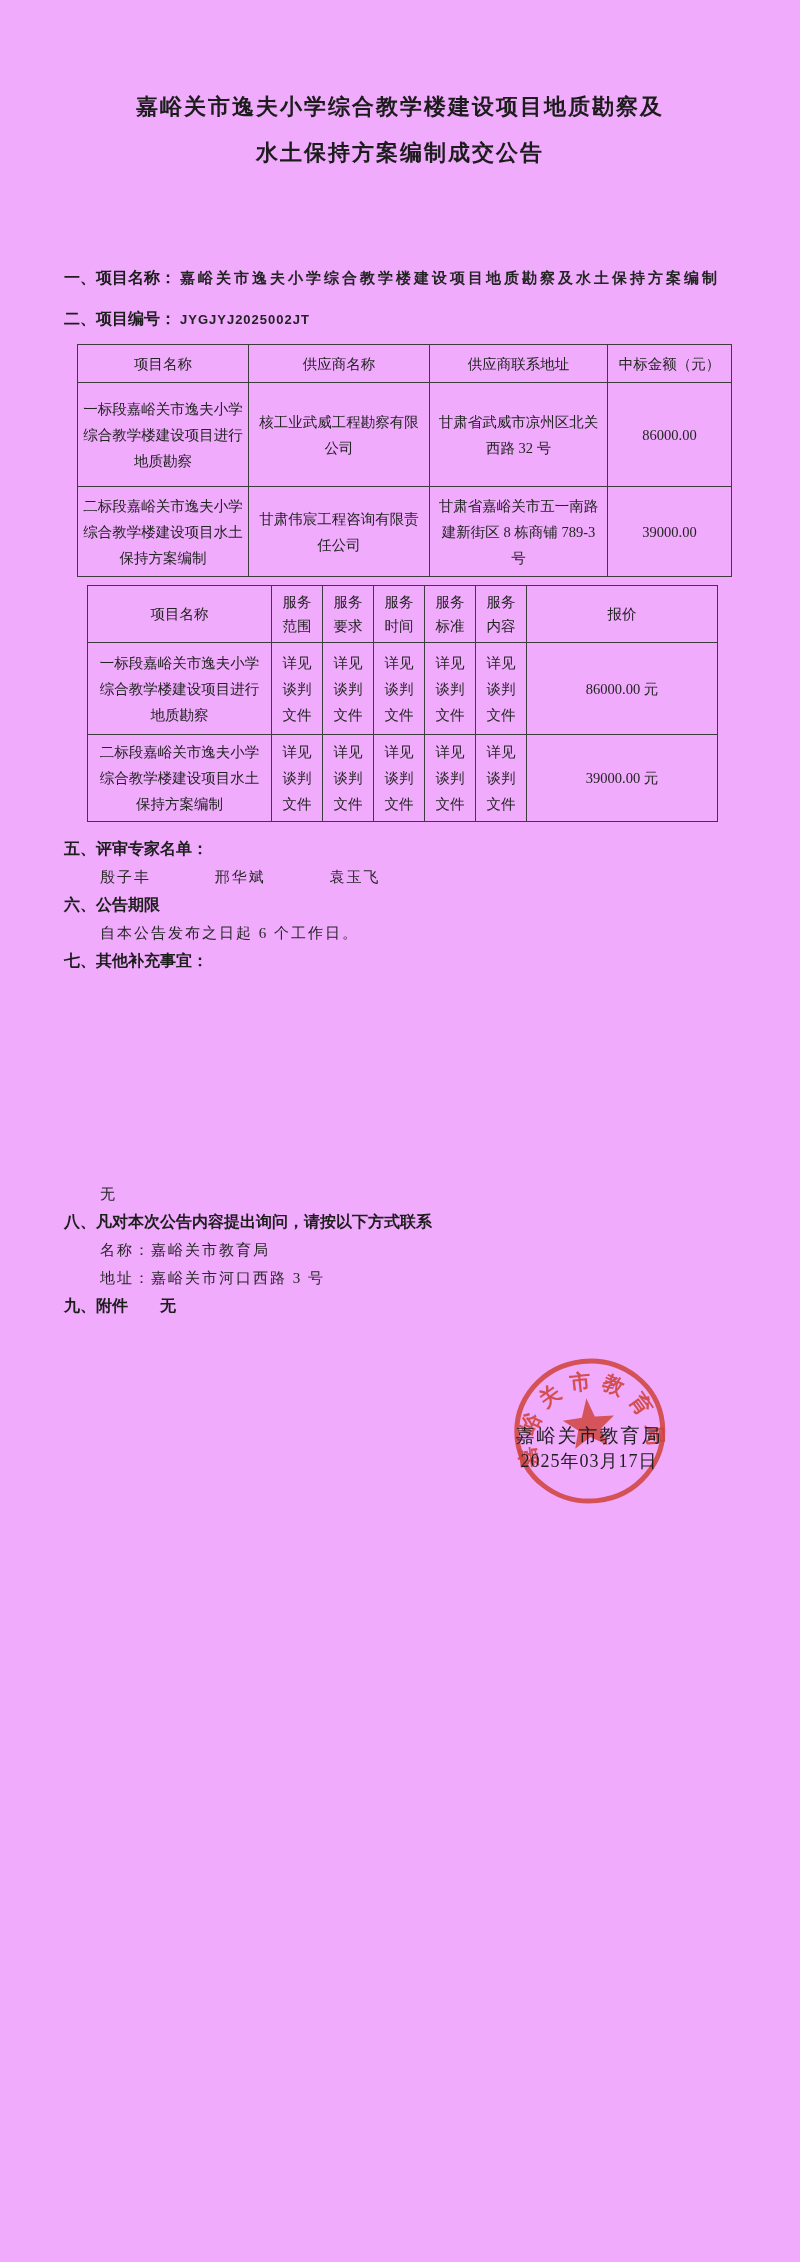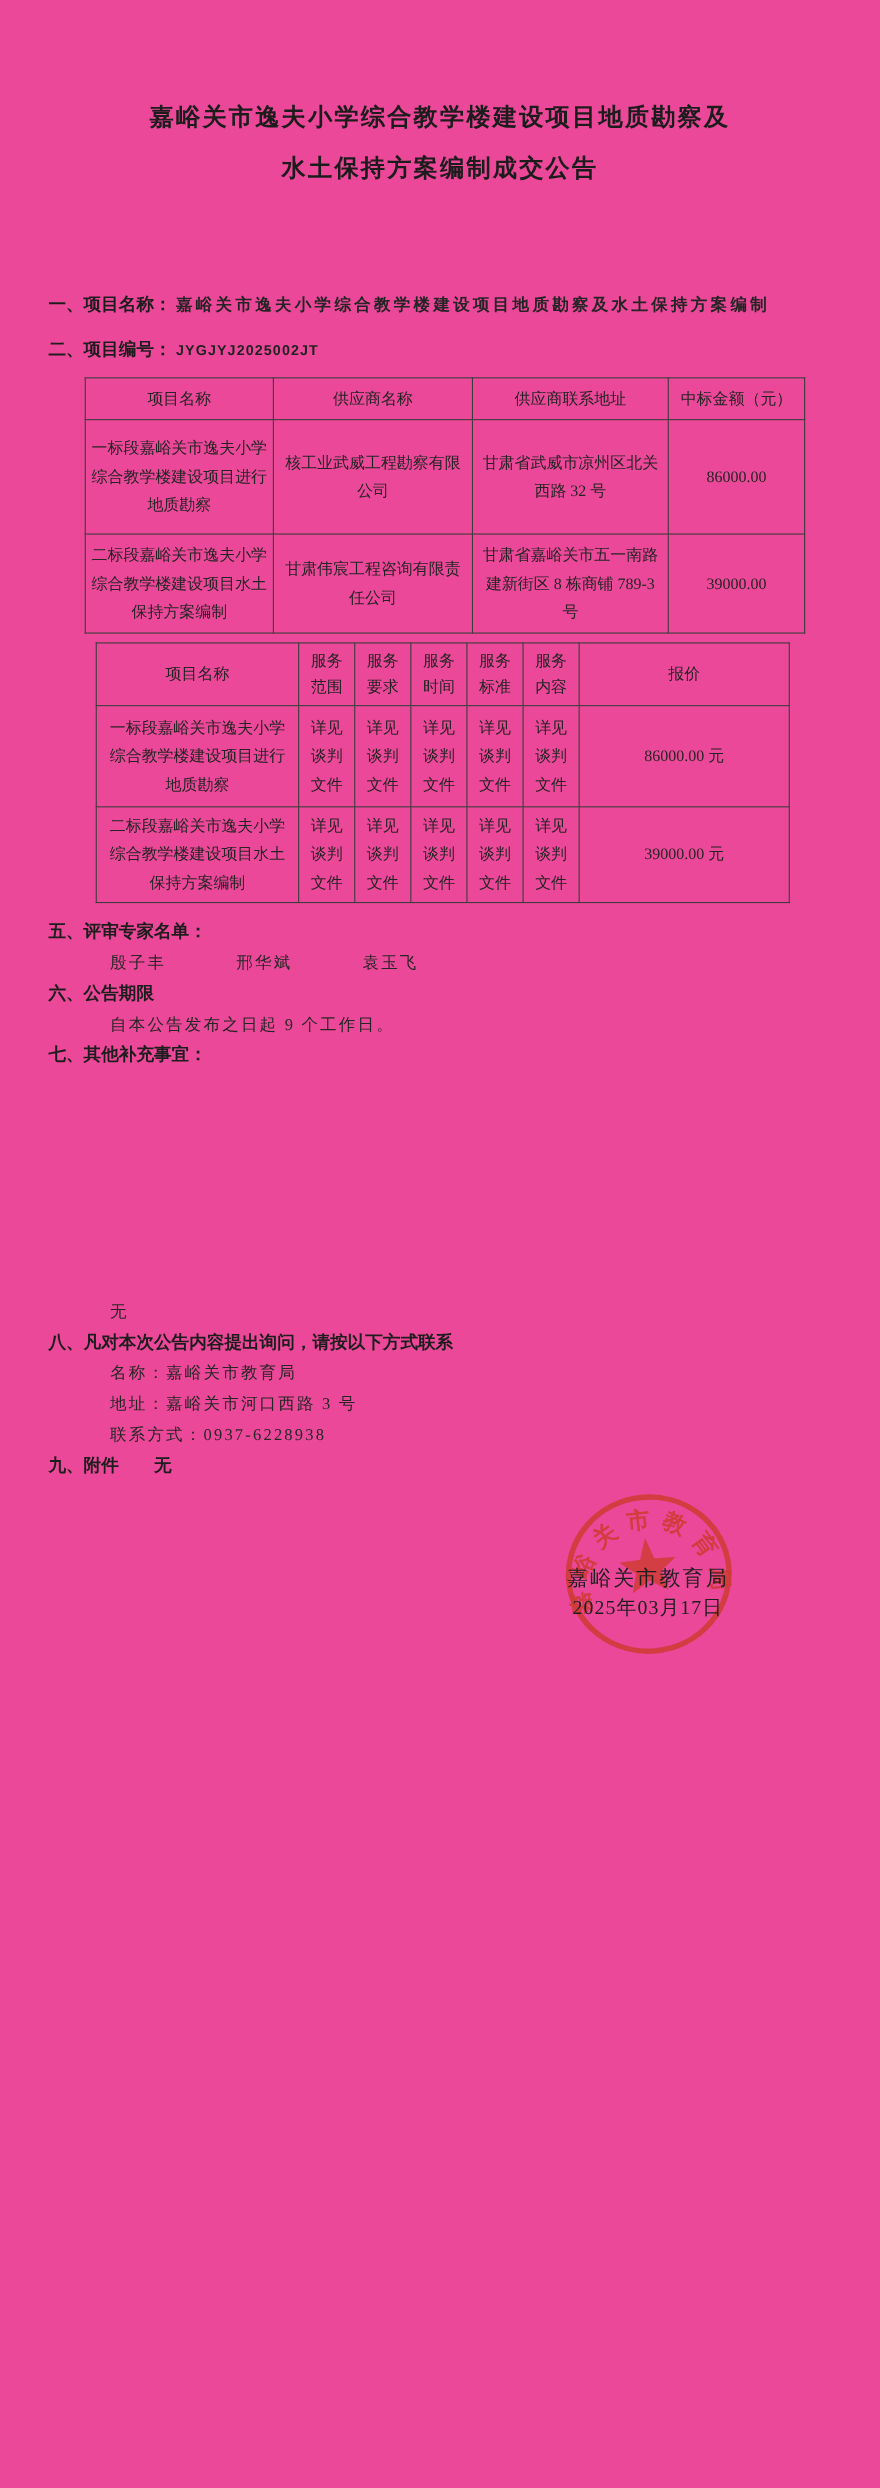--- a/index.html
+++ b/index.html
@@ -1,26 +1,26 @@
 <!DOCTYPE html>
 <html><head>
 <meta charset="utf-8">
 <style>
   * { margin:0; padding:0; box-sizing:border-box; }
   html,body { background:#ffffff; }
   body { width:800px; font-family:"Liberation Serif", serif; color:#222; }
   .page {
-    position:relative; width:800px; height:2262px; background:#ec4899; overflow:hidden;
+    position:relative; width:800px; height:2262px; background:#f0abfc; overflow:hidden;
   }
   .title {
     padding-top:84px; text-align:center;
     font-family:"Liberation Sans", sans-serif; font-weight:700;
     font-size:22px; line-height:46px; letter-spacing:2px; color:#1c1c1c;
   }
-  .sec { margin-left:44px; margin-right:50px; line-height:28px; margin-top:13px; }
+  .sec { margin-left:64px; margin-right:50px; line-height:28px; margin-top:13px; }
   .sec-first { margin-top:88px; }
   .sec-label {
     font-family:"Liberation Sans", sans-serif; font-weight:700;
     font-size:16px; color:#1d1d1d;
   }
   .sec-value { font-size:15px; letter-spacing:3px; font-weight:600; color:#242424; }
   .sec-value-code { font-family:"Liberation Sans", sans-serif; font-weight:700; font-size:13px; letter-spacing:1px; }
   .sub-line { margin-left:100px; margin-right:50px; line-height:28px; font-size:15px; letter-spacing:2px; color:#262626; }
   .expert-name { display:inline-block; margin-right:58px; }
   table { border-collapse:collapse; table-layout:fixed; }
@@ -127,41 +127,38 @@
   </div>
   <div class="sub-line">
     <span class="expert-name">殷子丰</span>
     <span class="expert-name">邢华斌</span>
     <span class="expert-name">袁玉飞</span>
   </div>
 
   <div class="sec" style="margin-top:0;">
     <span class="sec-label">六、公告期限</span>
   </div>
-  <div class="sub-line">自本公告发布之日起 9 个工作日。</div>
+  <div class="sub-line">自本公告发布之日起 6 个工作日。</div>
 
   <div class="sec" style="margin-top:0;">
     <span class="sec-label">七、其他补充事宜：</span>
   </div>
 
   <div class="spacer"></div>
 
   <div class="sub-line">无</div>
 
   <div class="sec" style="margin-top:0;">
     <span class="sec-label">八、凡对本次公告内容提出询问，请按以下方式联系</span>
   </div>
   <div class="sub-line">
     <span>名称：</span><span>嘉峪关市教育局</span>
   </div>
   <div class="sub-line">
     <span>地址：</span><span>嘉峪关市河口西路 3 号</span>
-  </div>
-  <div class="sub-line">
-    <span>联系方式：</span><span>0937-6228938</span>
   </div>
 
   <div class="sec" style="margin-top:0;">
     <span class="sec-label">九、附件</span>
     <span class="sec-label attach-value">无</span>
   </div>
 
   <svg class="stamp" viewBox="0 0 158 154" xmlns="http://www.w3.org/2000/svg">
     <defs>
       <path id="seal-arc" d="M 23 100 A 57 57 0 1 1 135 100" fill="none"></path>

